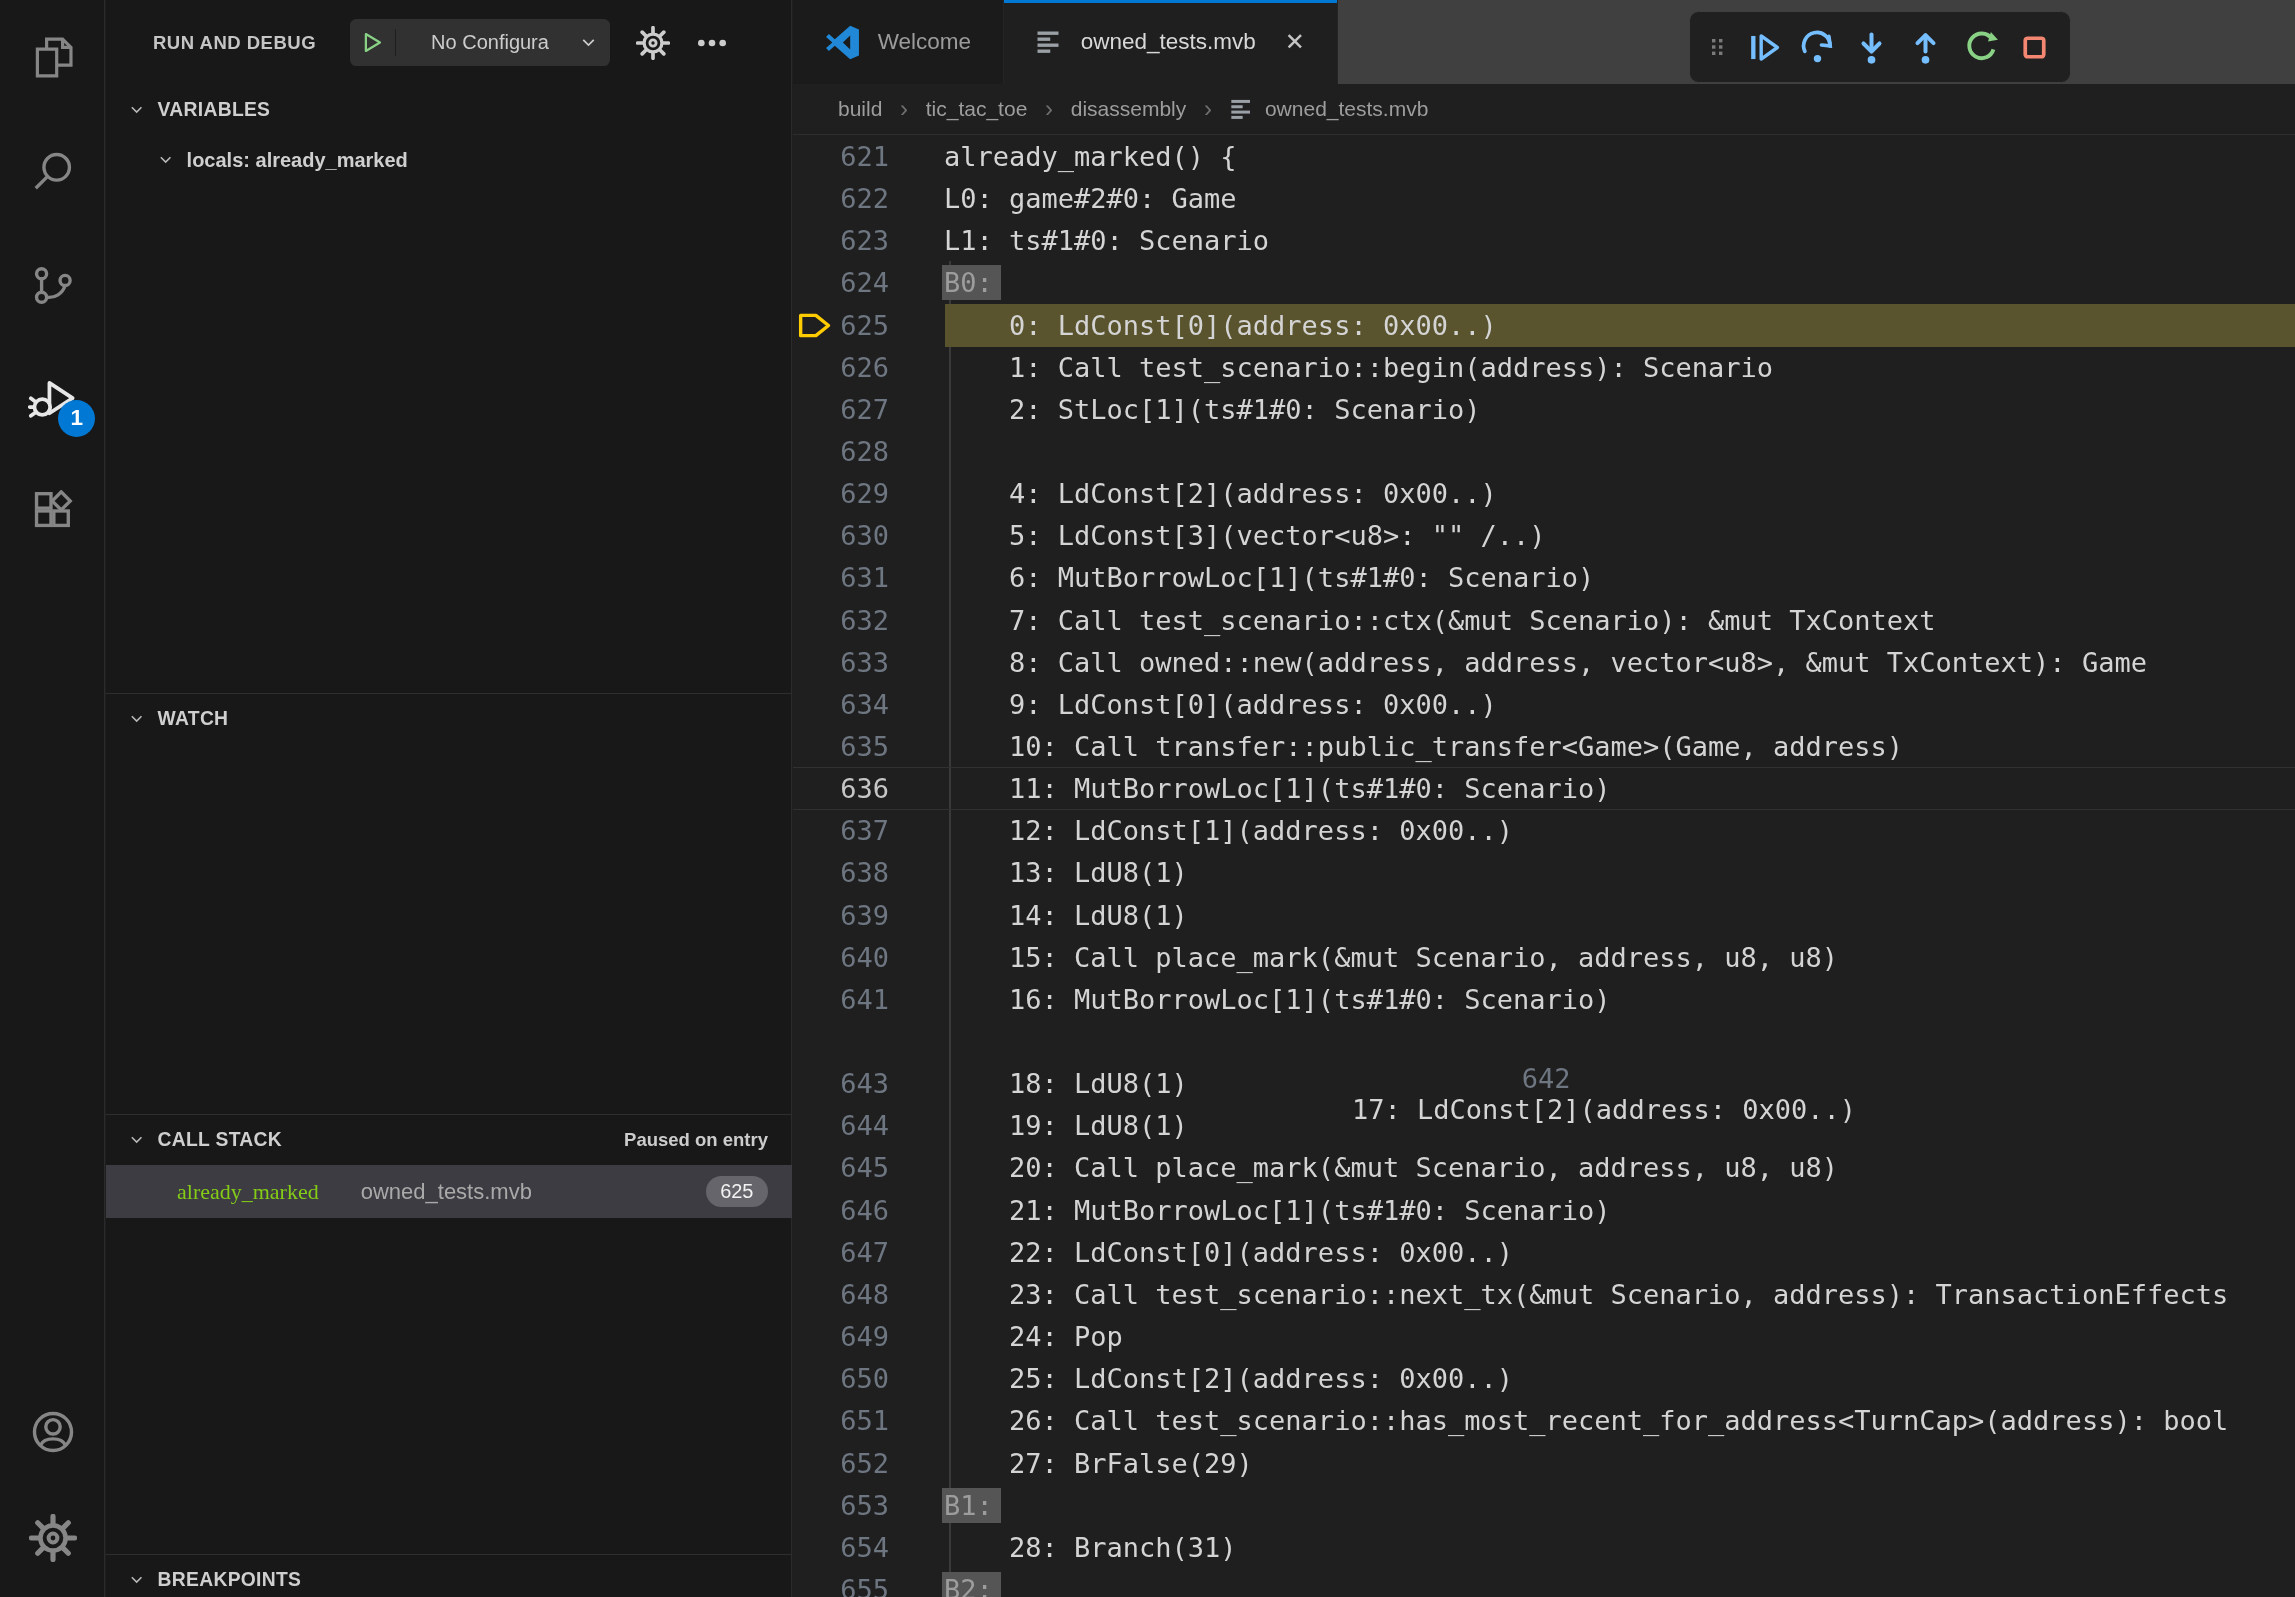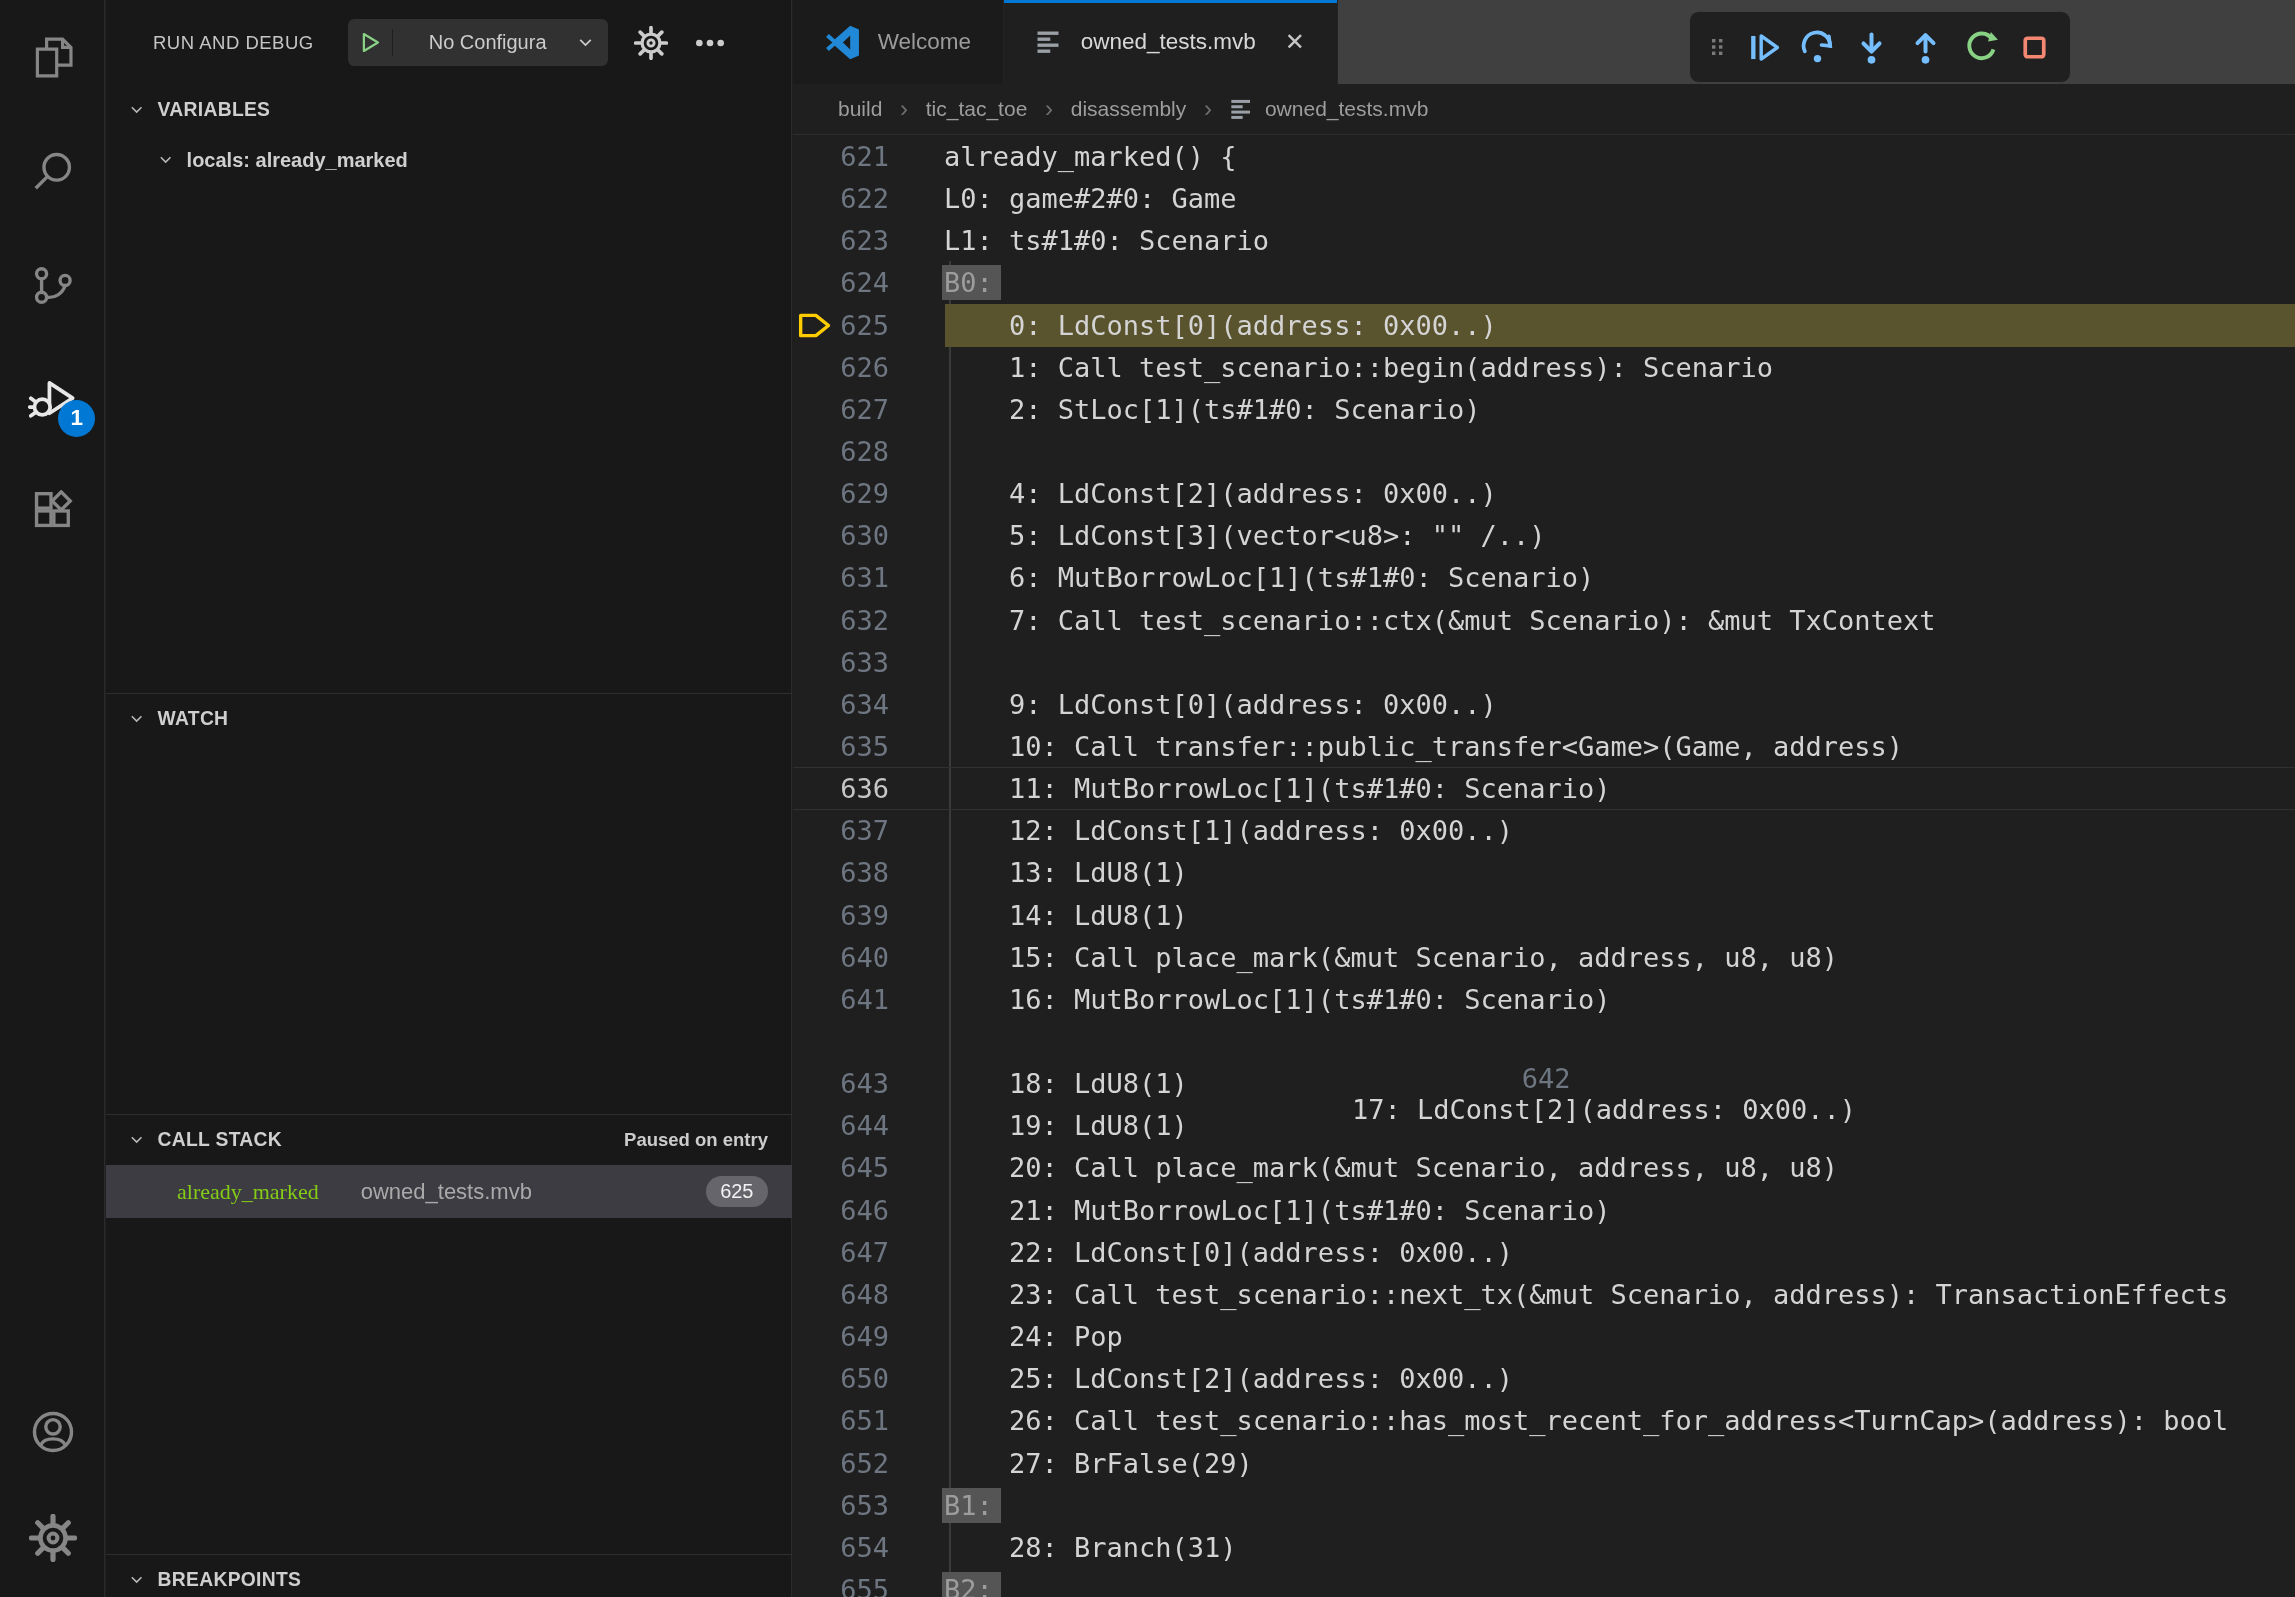--- a/index.html
+++ b/index.html
@@ -19,21 +19,21 @@
   .ab-bottom { position:absolute; bottom:6.4px; left:0; width:105px; }
   .ab-bottom .ab-item { height:106px; }
   .ab-badge { position:absolute; right:9.7px; bottom:19.3px; min-width:37px; height:37px;
     border-radius:18.5px; background:#0078d4; color:#fff; font-size:22.5px; font-weight:700;
     display:flex; align-items:center; justify-content:center; z-index:2; }
 
   
   .sidebar { position:absolute; left:106px; top:0; width:686px; height:100%;
     background:#181818; border-right:0.8px solid #2b2b2b; }
   .sb-titlebar { height:85px; display:flex; align-items:center; padding-left:47px; }
-  .sb-title { font-size:18.5px; font-weight:400; color:#c5c5c5; letter-spacing:0.5px; white-space:nowrap; }
+  .sb-title { font-size:18.5px; font-weight:700; color:#c5c5c5; letter-spacing:0.5px; white-space:nowrap; }
   .cfg-dropdown { margin-left:34px; height:47px; background:#313131; border-radius:6.4px;
     display:flex; align-items:center; padding:0 11.3px 0 8px; cursor:default;gap:24px; }
   .cfg-play { padding-right:9.7px; border-right:0.8px solid #1f1f1f; display:flex; align-items:center; }
   .cfg-label { margin-left:11.3px; font-size:20px; color:#cccccc; white-space:nowrap; }
   .cfg-chevron { margin-left:4.8px; display:flex; }
   .sb-action { margin-left:26px; display:flex; align-items:center; color:#cccccc; }
 
   .sb-header { height:50px; display:flex; align-items:center; padding:0 24px 0 21px; }
   .sb-header .chev { margin-right:11.3px; display:flex; color:#b8b8b8; }
   .sb-header-label { font-size:19.3px; font-weight:700; color:#cfcfcf; letter-spacing:0.3px; }
@@ -369,20 +369,21 @@
           <pre class="ltext">    6: MutBorrowLoc[1](ts#1#0: Scenario)</pre>
         </div>
         <div class="crow" style="top: 464px;">
           <div class="garrow"></div>
           <div class="lnum">632</div>
           <pre class="ltext">    7: Call test_scenario::ctx(&amp;mut Scenario): &amp;mut TxContext</pre>
         </div>
         <div class="crow" style="top: 506px;">
           <div class="garrow"></div>
           <div class="lnum">633</div>
+          <pre class="ltext">    8: Call owned::new(address, address, vector&lt;u8&gt;, &amp;mut TxContext): Game</pre>
         </div>
         <div class="crow" style="top: 548px;">
           <div class="garrow"></div>
           <div class="lnum">634</div>
           <pre class="ltext">    9: LdConst[0](address: 0x00..)</pre>
         </div>
         <div class="crow" style="top: 590px;">
           <div class="garrow"></div>
           <div class="lnum">635</div>
           <pre class="ltext">    10: Call transfer::public_transfer&lt;Game&gt;(Game, address)</pre>

